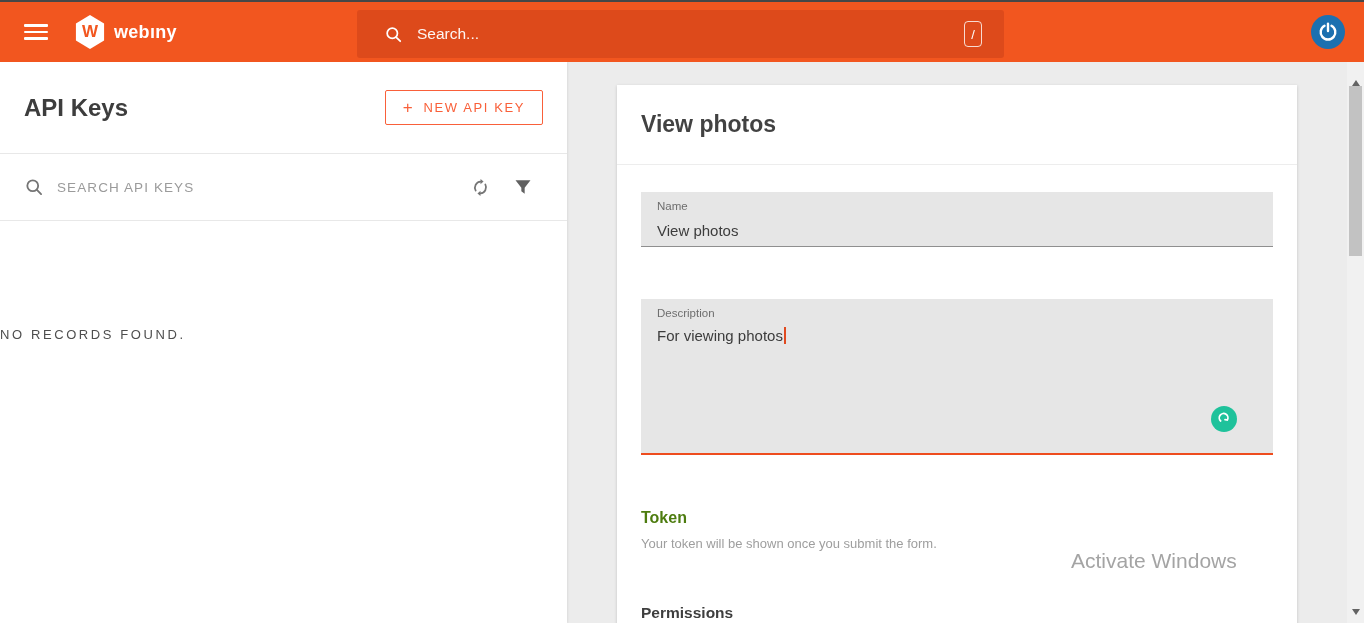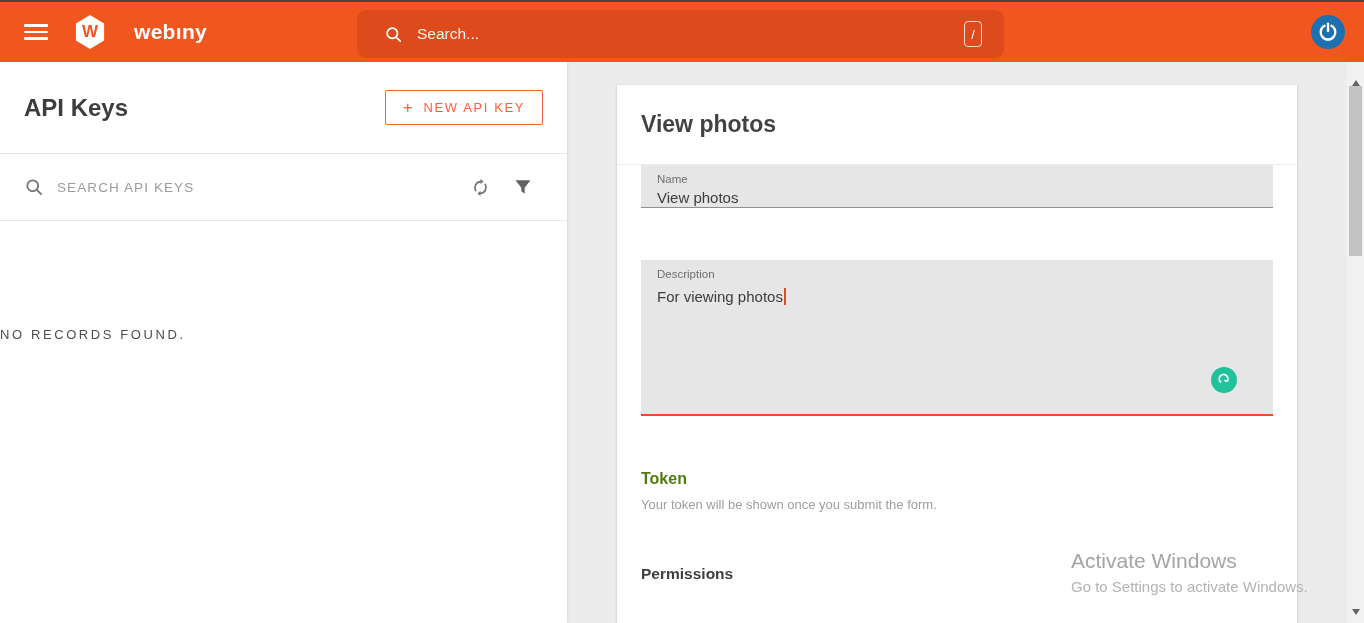--- a/index.html
+++ b/index.html
@@ -21,25 +21,25 @@
     display:flex; flex-direction:column; justify-content:space-between; cursor:pointer; }
   .hamburger span { display:block; width:24px; height:2.6px; background:#ffffff; border-radius:1px; }
 
   .logo-hex {
     position:absolute; left:74px; top:13px; width:32px; height:34px; background:#ffffff;
     clip-path:polygon(50% 0%, 94% 25%, 94% 75%, 50% 100%, 6% 75%, 6% 25%);
     display:flex; align-items:center; justify-content:center;
     color:#f2561f; font-weight:bold; font-size:17px;
   }
   .wordmark { position:absolute; left:114px; top:50%; transform:translateY(-50%);
-    color:#ffffff; font-size:21px; font-weight:bold; letter-spacing:0.3px;margin-left:20px; }
+    color:#ffffff; font-size:18px; font-weight:bold; letter-spacing:0.3px; }
 
   .global-search {
     position:absolute; left:357px; top:8px; width:647px; height:48px;
-    background:#dd4a1b; border-radius:9px; display:flex; align-items:center;
+    background:#dd4a1b; border-radius:3px; display:flex; align-items:center;
   }
   .global-search .mag { margin-left:27px; flex:0 0 auto; }
   .global-search input {
     flex:1; margin-left:14px; background:transparent; border:none; outline:none;
     color:#ffffff; font-size:15.5px; font-family:inherit;
   }
   .global-search input::placeholder { color:rgba(255,255,255,0.95); opacity:1; }
   .slash-hint {
     flex:0 0 auto; width:18px; height:26px; margin-right:22px;
     border:1px solid rgba(255,255,255,0.8); border-radius:4px;
@@ -84,21 +84,21 @@
   .card {
     position:absolute; left:617px; top:85px; width:680px; height:560px;
     background:#ffffff; box-shadow:0 1px 3px rgba(0,0,0,0.18); z-index:5;
   }
   .card-title-row { height:80px; display:flex; align-items:center; padding:0 24px; border-bottom:1px solid #ededed; }
   .card-title { font-size:23px; color:#424242; }
   .card-body { padding:0 24px; }
 
   .field { position:relative; background:#e6e6e6; }
   .field-label { position:absolute; top:8px; left:16px; font-size:11.5px; color:#6e6e6e; }
-  .field-name { height:43px; border-bottom:1px solid #8f8f8f; }
+  .field-name { margin-top:27px; height:55px; border-bottom:1px solid #8f8f8f; }
   .field-name input {
     width:100%; height:100%; background:transparent; border:none; outline:none;
     padding:22px 16px 0 16px; font-size:15px; color:#3c3c3c; font-family:inherit;
   }
   .field-desc { margin-top:52px; height:156px; border-bottom:2px solid #ee4c1e; cursor:text; }
   .desc-value { position:absolute; top:28px; left:16px; font-size:15px; color:#3c3c3c; }
   .caret { display:inline-block; width:2px; height:17px; background:#e0491f; vertical-align:text-bottom; margin-left:1px; }
   .grammarly-btn {
     position:absolute; right:36px; bottom:21px; width:26px; height:26px; border-radius:50%;
     background:#1fc29b; display:flex; align-items:center; justify-content:center; cursor:pointer;
@@ -212,20 +212,19 @@
 
     <h3 class="token-heading">Token</h3>
     <div class="token-helper">Your token will be shown once you submit the form.</div>
 
     <h3 class="permissions-heading">Permissions</h3>
   </div>
 </section>
 
 <div class="watermark">
   <div class="l1">Activate Windows</div>
-  <div class="l2">Go to Settings to activate Windows.</div>
 </div>
 
 <div class="scrollbar">
   <div class="sb-arrow sb-up"></div>
   <div class="sb-thumb"></div>
   <div class="sb-arrow sb-down"></div>
 </div>
 
 </body></html>

